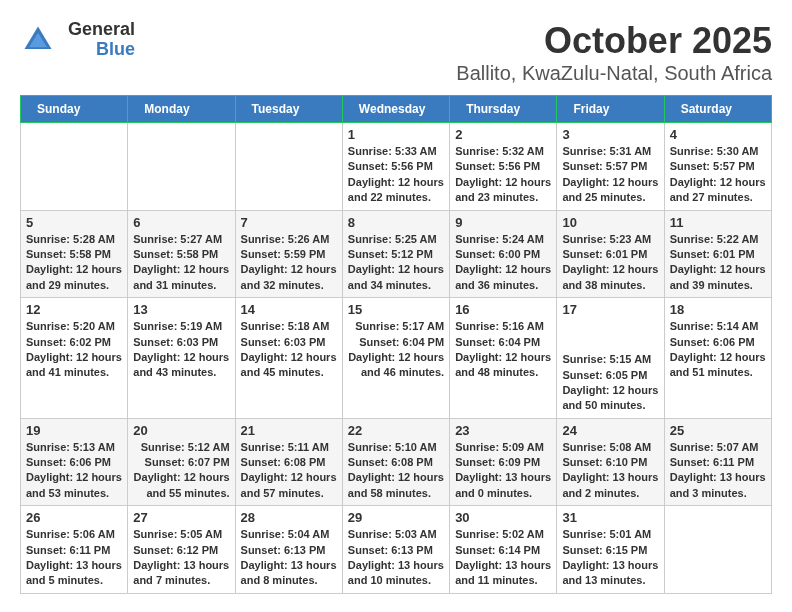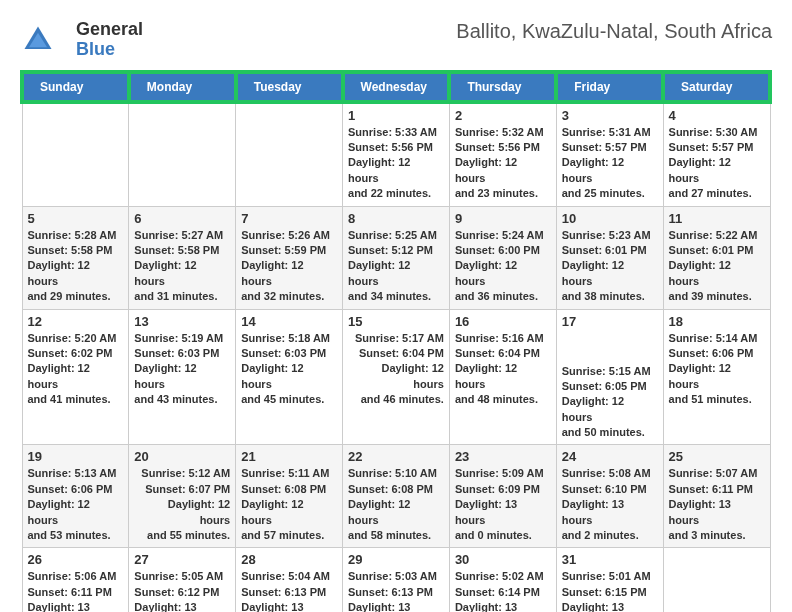--- a/index.html
+++ b/index.html
@@ -32,21 +32,21 @@
       width: 100%;
       border-collapse: collapse;
       font-size: 11px;
     }
     .calendar th {
       background-color: #3a7abf;
       color: #fff;
       text-align: left;
       padding: 6px 16px;
       font-size: 12px;
-      border: 4px solid #22c55e;
+      border: 1px solid #22c55e;
     }
     .calendar td {
       border: 1px solid #ccc;
       vertical-align: top;
       padding: 4px 5px;
       width: calc(100%/7);
       min-height: 80px;
       background: #fff;
     }
     .calendar tr:nth-child(even) td {
@@ -63,21 +63,22 @@
       color: #333;
       line-height: 1.4;
       font-weight: bold;
     }
     .empty-cell {
       background: #f9f9f9;
     }
     .logo-wrapper {
       display: flex;
       align-items: center;
-      gap: 20px;
+      gap: 12px;
+      text-align: right;
     }
     .logo-svg {
       width: 36px;
       height: 36px;
     }
     .logo-texts {
       display: flex;
       flex-direction: column;
       line-height: 1.1;
     }
@@ -90,20 +91,21 @@
     <svg class="logo-svg" viewBox="0 0 40 40" xmlns="http://www.w3.org/2000/svg">
       <polygon points="20,5 35,30 5,30" fill="#3a7abf"></polygon>
       <polygon points="20,12 30,28 10,28" fill="#5a9adf"></polygon>
     </svg>
     <div class="logo-texts">
       <span style="font-size:18px;font-weight:bold;color:#333;">General</span>
       <span style="font-size:18px;font-weight:bold;color:#3a7abf;">Blue</span>
     </div>
   </div>
   <div class="title-block">
+    <div class="month-title">October 2025</div>
     <div class="location-title">Ballito, KwaZulu-Natal, South Africa</div>
   </div>
 </div>
 
 <table class="calendar">
   <thead>
     <tr>
     <th>Sunday</th>
         <th>Monday</th>
         <th>Tuesday</th>

